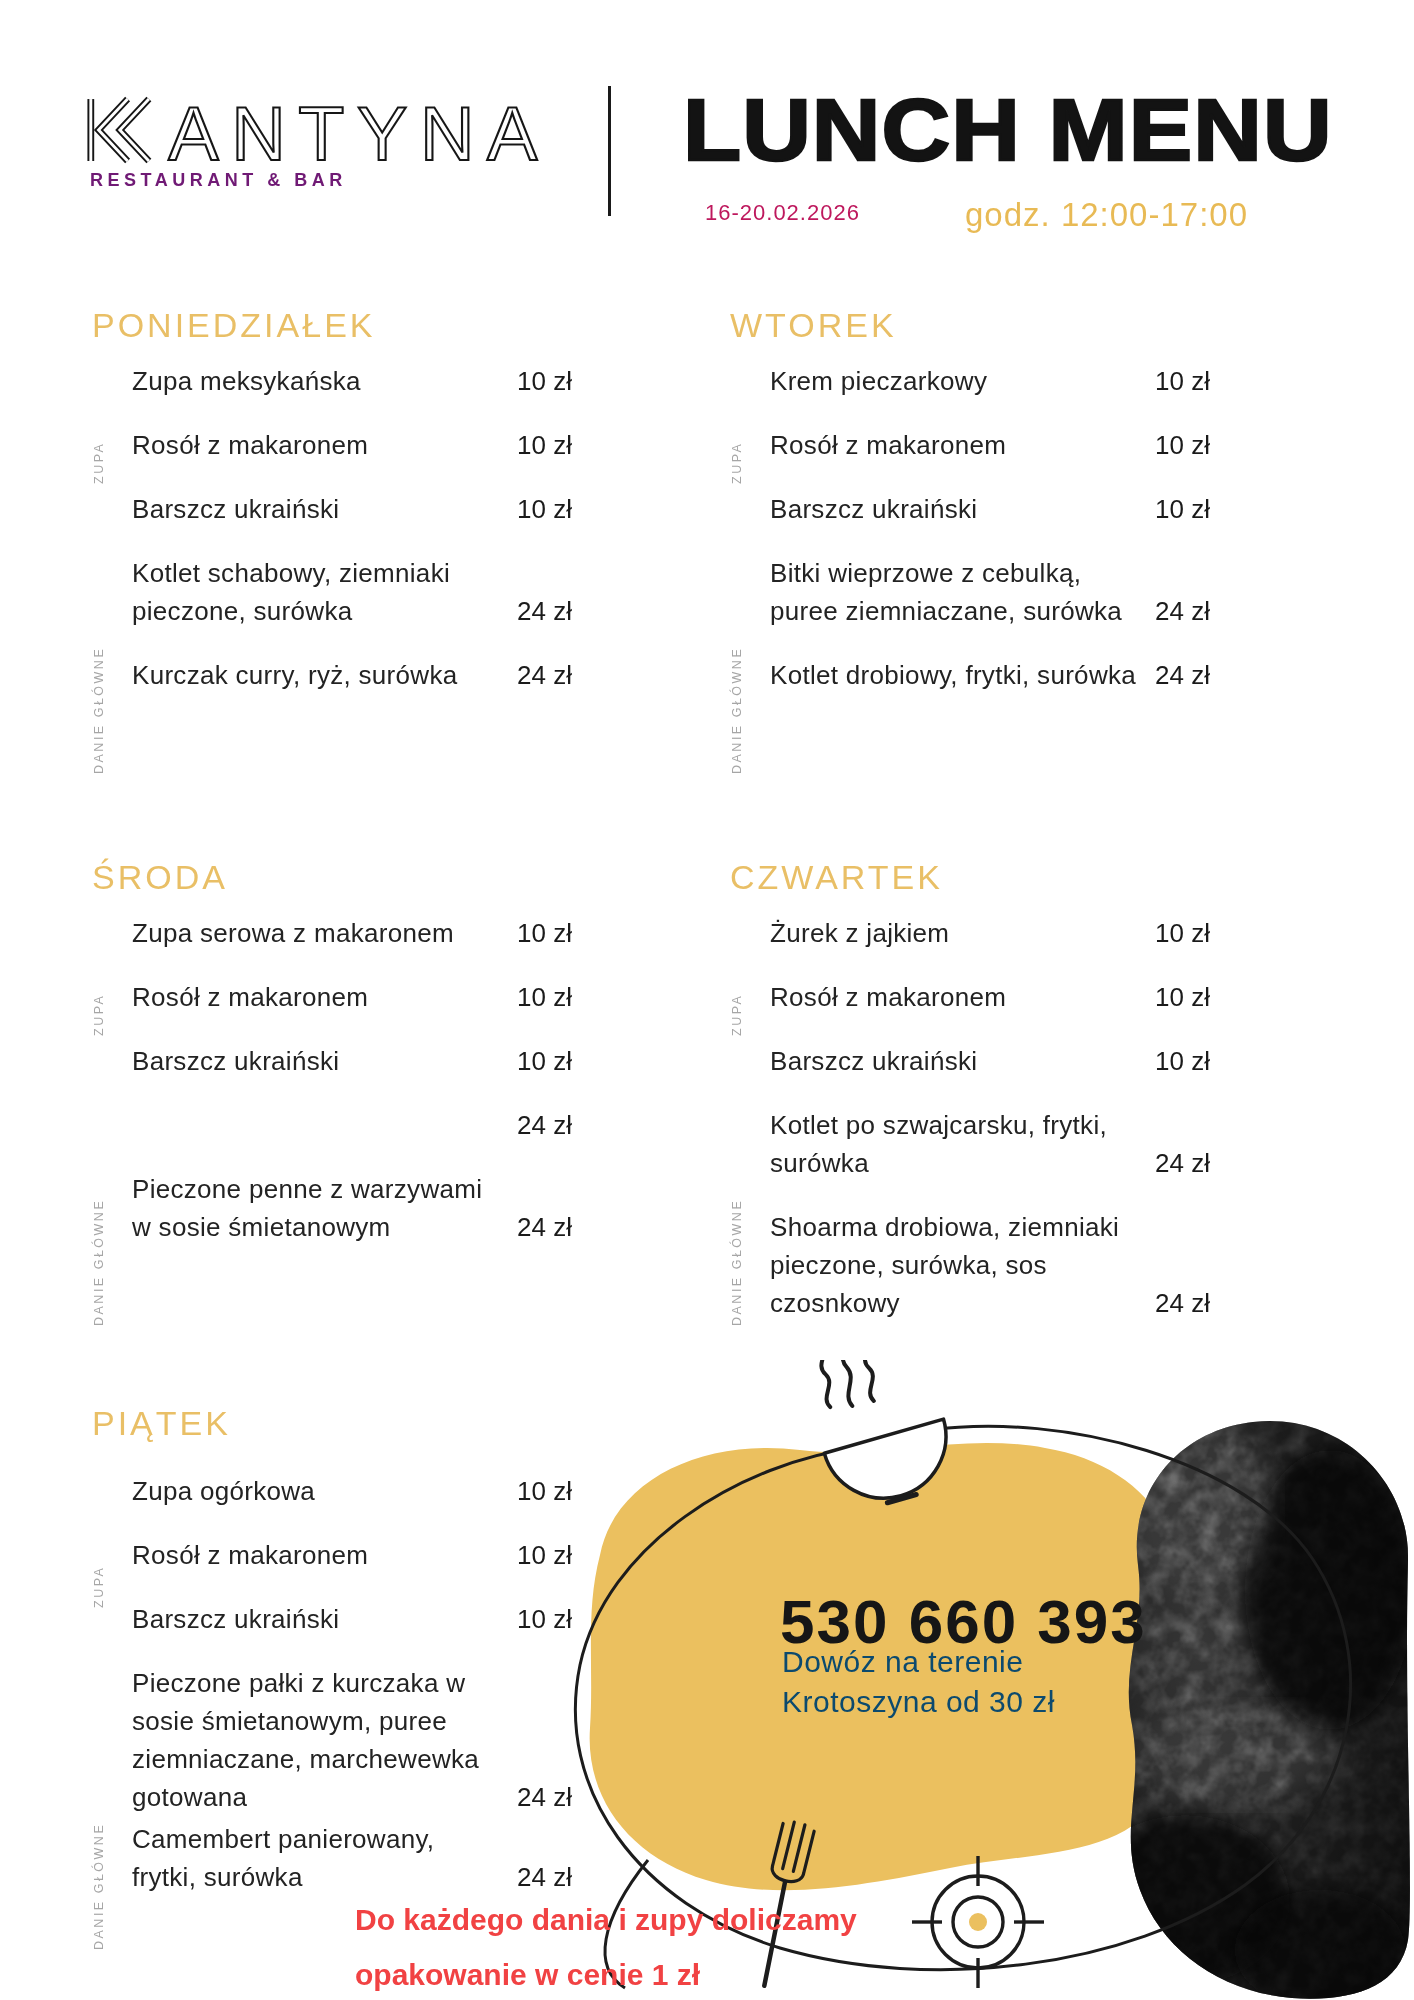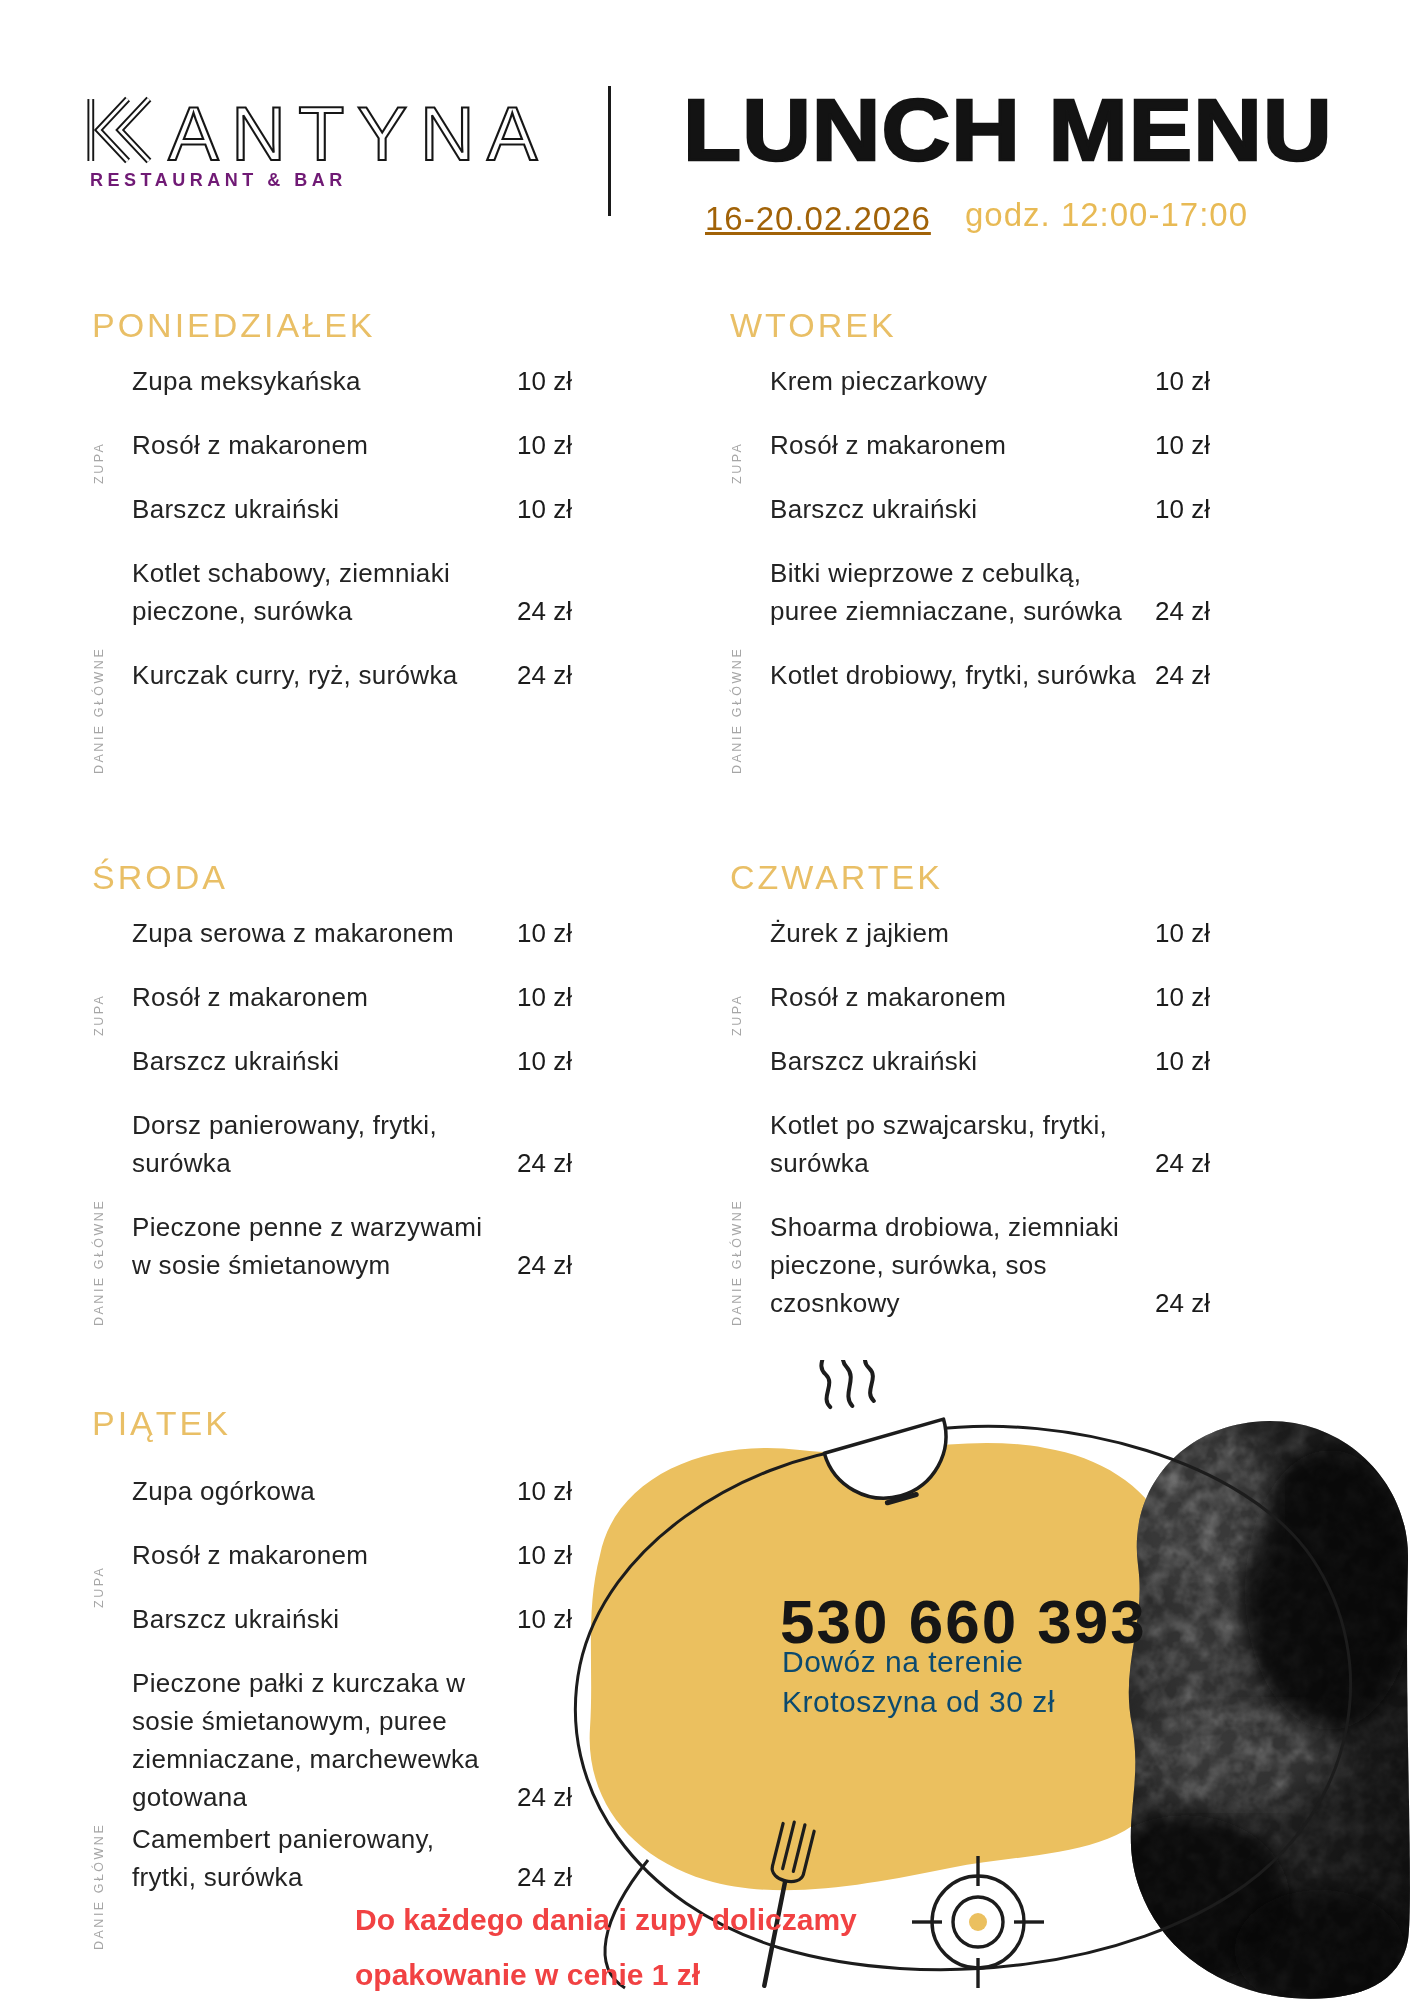--- a/index.html
+++ b/index.html
@@ -9,21 +9,21 @@
   }
 
   
   #logo-svg{position:absolute;left:85px;top:88px;width:455px;height:86px;}
   .tagline{position:absolute;left:90px;top:170px;font-size:18px;font-weight:bold;
     letter-spacing:4.5px;color:#701a75;}
   .divider{position:absolute;left:608px;top:86px;width:3px;height:130px;background:#1a1a1a;}
   .main-title{position:absolute;left:683px;top:86px;font-size:88px;font-weight:bold;
     color:#131313;letter-spacing:1px;-webkit-text-stroke:2.5px #131313;
     transform:scaleX(1.08);transform-origin:left top;white-space:nowrap;line-height:1;}
-  .date-range{position:absolute;left:705px;top:200px;font-size:33px;color:#a16207;letter-spacing:1px;text-decoration:underline;}
+  .date-range{position:absolute;left:705px;top:200px;font-size:22px;color:#be185d;letter-spacing:1px;}
   .hours{position:absolute;left:965px;top:196px;font-size:33px;color:#e8ba55;letter-spacing:1px;}
 
   
   .section{position:absolute;width:505px;}
   .day-title{font-size:34px;letter-spacing:3px;color:#e9bf66;line-height:42px;
     margin-bottom:16px;font-weight:400;}
   .items{padding-left:40px;position:relative;}
   .row{display:flex;align-items:flex-end;margin-bottom:26px;}
   .row.tight{margin-bottom:4px;}
   .dish{width:372px;font-size:26px;line-height:38px;color:#232323;letter-spacing:0.3px;}
@@ -139,21 +139,20 @@
     </div>
     <div class="row">
       <div class="dish">Rosół z makaronem</div>
       <div class="price">10 zł</div>
     </div>
     <div class="row">
       <div class="dish">Barszcz ukraiński</div>
       <div class="price">10 zł</div>
     </div>
     <div class="row">
-      <div class="dish">Dorsz panierowany, frytki, surówka</div>
       <div class="price">24 zł</div>
     </div>
     <div class="row">
       <div class="dish">Pieczone penne z warzywami w sosie śmietanowym</div>
       <div class="price">24 zł</div>
     </div>
   </div>
 </div>
 
 <div class="section sec-4">

